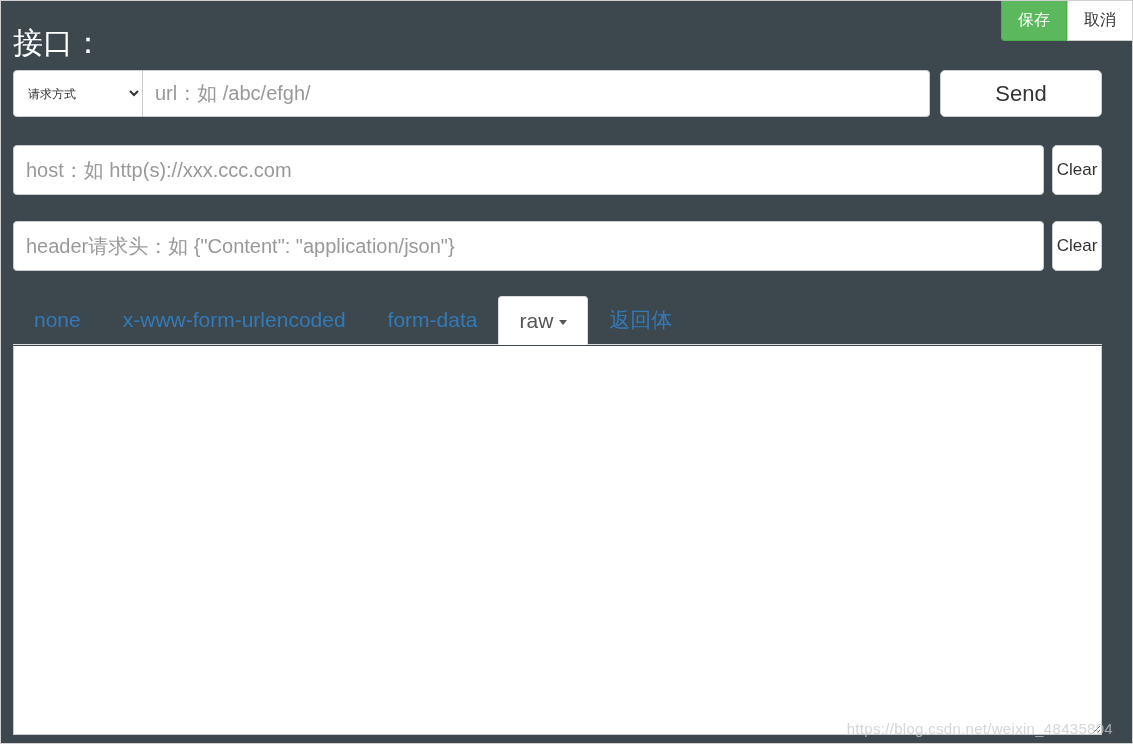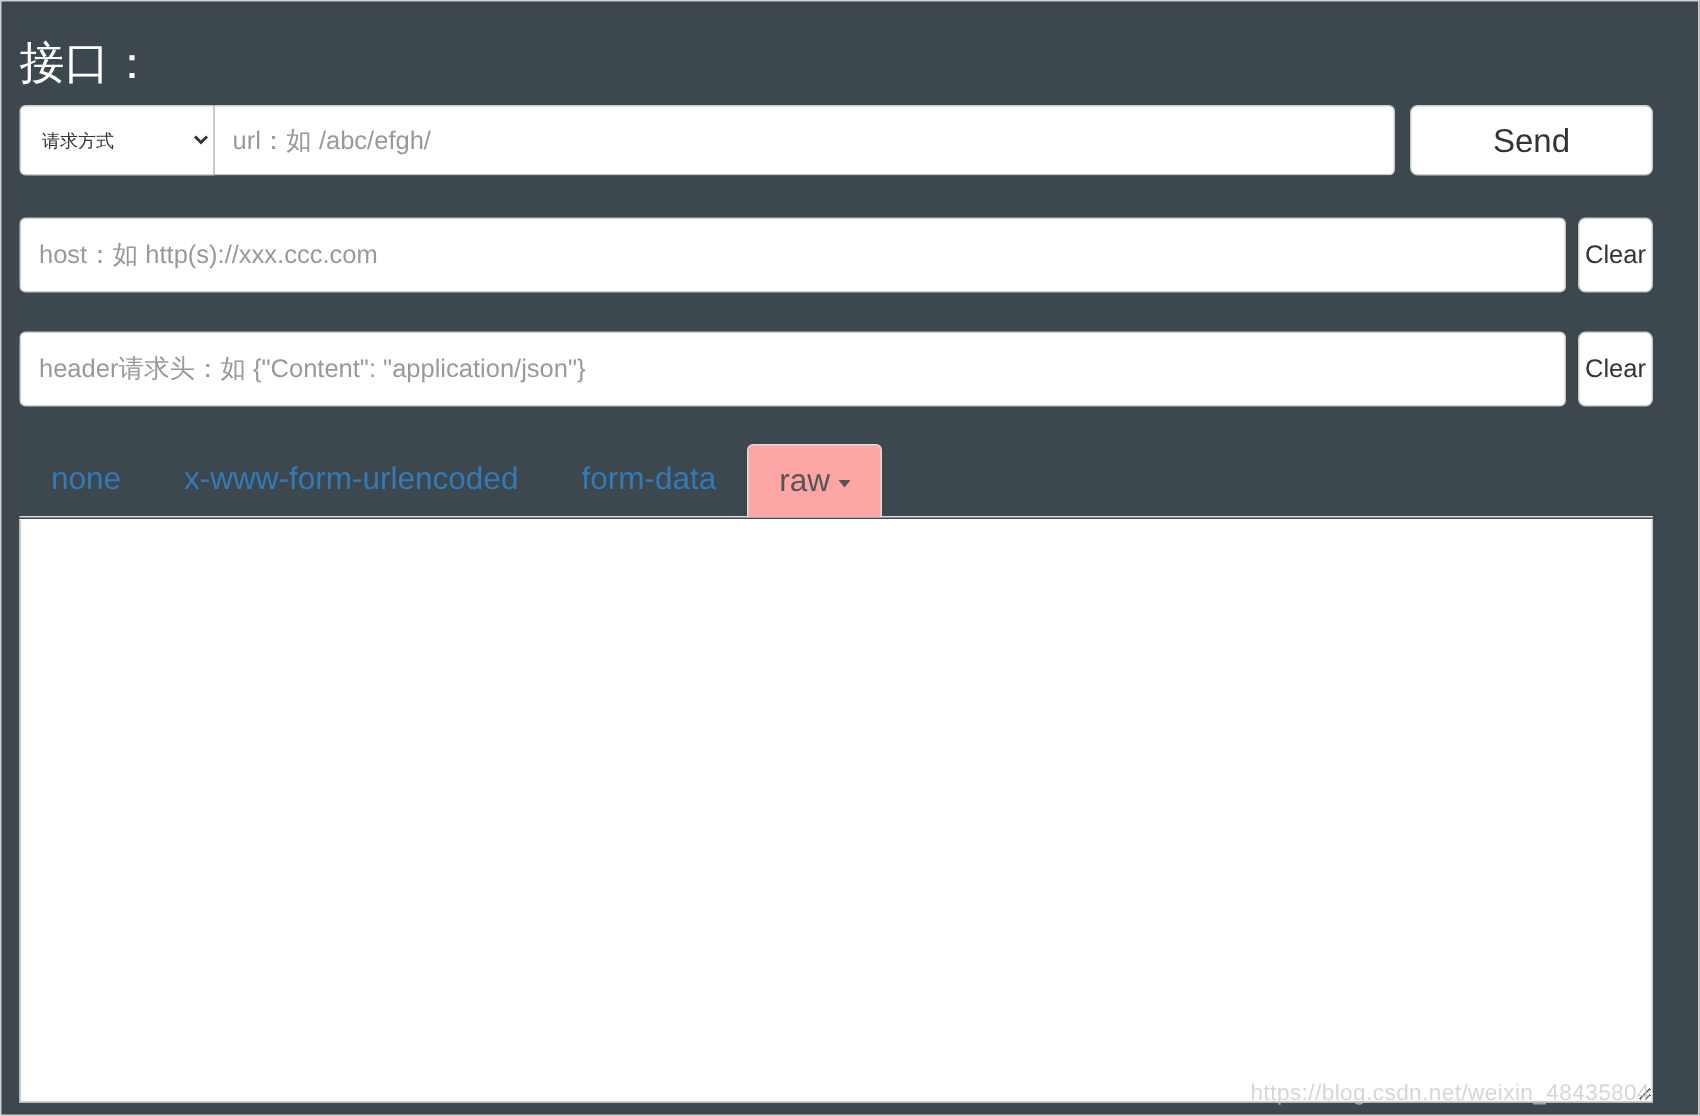--- a/index.html
+++ b/index.html
@@ -70,21 +70,21 @@
   }
   .row-method { top: 69px; height: 47px; }
   .row-host   { top: 144px; height: 50px; }
   .row-header { top: 220px; height: 50px; }
 
   .form-control {
     height: 100%;
     border: 1px solid #ccc;
     border-radius: 4px;
     background: #fff;
-    font-size: 17px;
+    font-size: 20px;
     color: #555;
     padding: 12px 12px;
     outline: none;
   }
   .form-control::placeholder { color: #999; }
 
   .method-select {
     width: 130px;
     border-top-right-radius: 0;
     border-bottom-right-radius: 0;
@@ -135,21 +135,21 @@
     color: #337ab7;
     background: transparent;
     border: 1px solid transparent;
     border-bottom: none;
     border-radius: 4px 4px 0 0;
     cursor: pointer;
     user-select: none;
     gap: 6px;
   }
   .tab.active {
-    background: #fca5a5;
+    background: #ffffff;
     color: #555;
     border-color: #ddd;
     position: relative;
     top: 1px;
   }
   .caret {
     display: inline-block;
     width: 0; height: 0;
     border-left: 4px solid transparent;
     border-right: 4px solid transparent;
@@ -172,33 +172,37 @@
     border-top: 1px solid #fff;
     background: #fff;
     outline: none;
     font-family: inherit;
     font-size: 15px;
     padding: 10px;
   }
 
   .watermark {
     position: absolute;
-    right: 32px;
+    right: 19px;
     bottom: 6px;
     color: rgba(200,200,200,0.75);
     font-size: 15px;
     letter-spacing: 0.3px;
     pointer-events: none;
   }
 </style>
 </head>
 <body>
 
 <div class="panel">
 
+  <div class="header-btns">
+    <div class="btn btn-success">保存</div>
+    <div class="btn">取消</div>
+  </div>
 
   <div class="title">接口：</div>
 
   <div class="row row-method">
     <select class="form-control method-select"><option>请求方式</option><option>GET</option><option>POST</option><option>PUT</option><option>DELETE</option></select>
     <input class="form-control url-input" type="text" placeholder="url：如 /abc/efgh/" style="">
     <div class="btn send-btn">Send</div>
   </div>
 
   <div class="row row-host">
@@ -218,20 +222,23 @@
       <div class="tab">
         <span>x-www-form-urlencoded</span>
       </div>
       <div class="tab">
         <span>form-data</span>
       </div>
       <div class="tab active">
         <span>raw</span>
         <span class="caret"></span>
       </div>
+      <div class="tab">
+        <span>返回体</span>
+      </div>
     </div>
 
   <div class="body-area">
     <textarea class="body-text" style=""></textarea>
   </div>
 
   <div class="watermark">https://blog.csdn.net/weixin_48435804</div>
 </div>
 
 </body></html>

